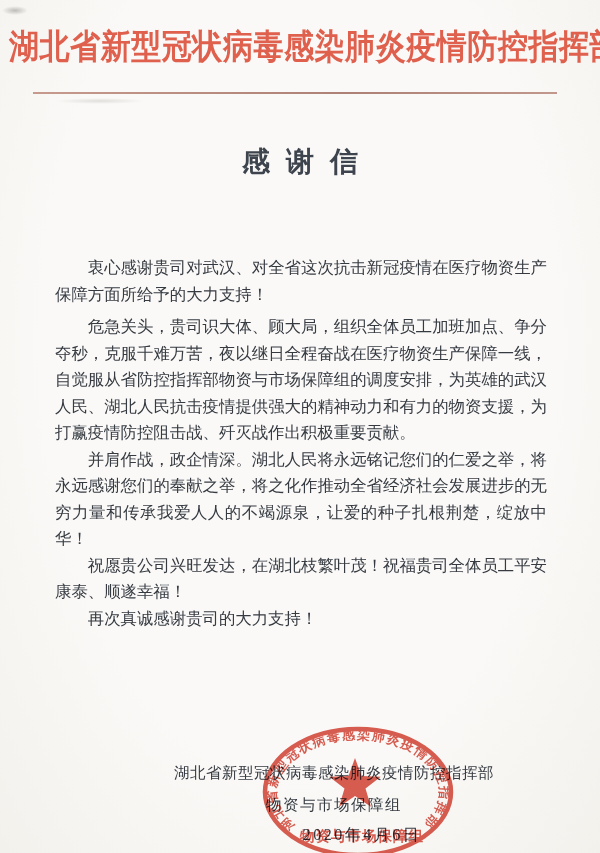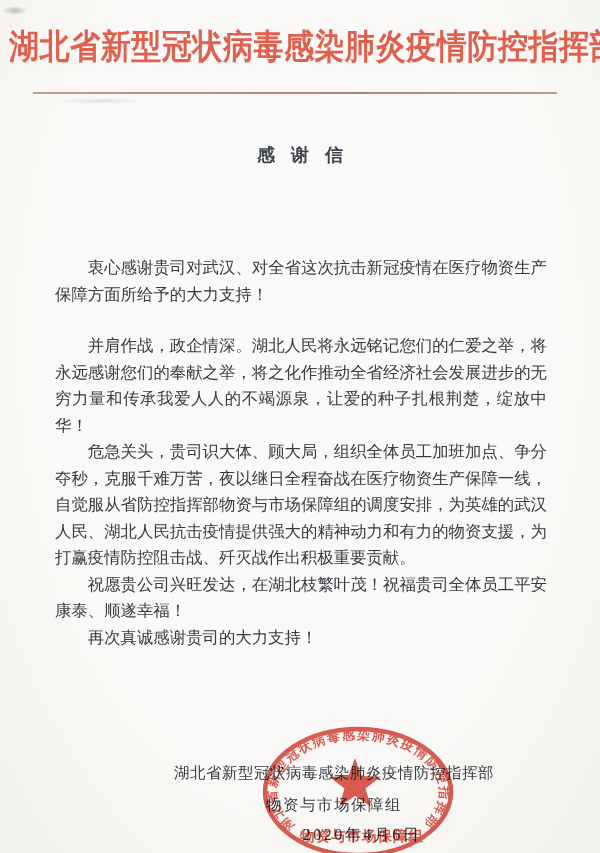--- a/index.html
+++ b/index.html
@@ -25,35 +25,35 @@
     color:#e0604e; letter-spacing:0.5px;
     transform:scale(0.97,1.1); transform-origin:center top;
     white-space:nowrap;
   }
   .rule {
     position:absolute; top:92px; left:33px; width:524px; height:2px;
     background:linear-gradient(to right,#c79a8e,#ad8175 60%,#c2988c);
   }
   .letter-title {
     position:absolute; top:143px; left:0; width:100%;
-    text-align:center; font-size:18px; font-weight:600;
+    text-align:center; font-size:28px; font-weight:600;
     color:#3d444d; letter-spacing:16px; padding-left:16px; box-sizing:border-box;
     font-family:"Liberation Sans","DejaVu Sans",sans-serif;
   }
   .salutation {
     position:absolute; top:219px; left:55px;
     font-size:17.5px; letter-spacing:0.5px;
   }
   .body-text {
     position:absolute; top:255px; left:55px; width:492px;
     font-size:16.4px; line-height:26.5px; text-align:justify;
     text-justify:inter-ideograph;
   }
   .body-text p { margin:0; text-indent:2em; }
-  .body-text p.after-gap { margin-bottom:25px; }
+  .body-text p.after-gap { margin-bottom:6px; }
   .signature {
     position:absolute; top:762px; left:34px; width:600px;
     text-align:center; line-height:21px;
   }
   .sig-org1 { font-size:15.5px; letter-spacing:0.5px; margin-bottom:11px; }
   .sig-org2 { font-size:15.5px; letter-spacing:1.5px; margin-bottom:9px; }
   .sig-date { font-size:16px; letter-spacing:2.5px; padding-left:56px; }
   .seal {
     position:absolute; left:260px; top:722px; width:196px; height:140px;
     mix-blend-mode:multiply; opacity:0.82;
@@ -78,22 +78,22 @@
 
   <div class="header-title">湖北省新型冠状病毒感染肺炎疫情防控指挥部</div>
 
   <div class="rule"></div>
 
   <div class="letter-title">感谢信</div>
 
 
   <div class="body-text">
     <p class="after-gap">衷心感谢贵司对武汉、对全省这次抗击新冠疫情在医疗物资生产保障方面所给予的大力支持！</p>
+    <p>危急关头，贵司识大体、顾大局，组织全体员工加班加点、争分夺秒，克服千难万苦，夜以继日全程奋战在医疗物资生产保障一线，自觉服从省防控指挥部物资与市场保障组的调度安排，为英雄的武汉人民、湖北人民抗击疫情提供强大的精神动力和有力的物资支援，为打赢疫情防控阻击战、歼灭战作出积极重要贡献。</p>
     <p>并肩作战，政企情深。湖北人民将永远铭记您们的仁爱之举，将永远感谢您们的奉献之举，将之化作推动全省经济社会发展进步的无穷力量和传承我爱人人的不竭源泉，让爱的种子扎根荆楚，绽放中华！</p>
-    <p>危急关头，贵司识大体、顾大局，组织全体员工加班加点、争分夺秒，克服千难万苦，夜以继日全程奋战在医疗物资生产保障一线，自觉服从省防控指挥部物资与市场保障组的调度安排，为英雄的武汉人民、湖北人民抗击疫情提供强大的精神动力和有力的物资支援，为打赢疫情防控阻击战、歼灭战作出积极重要贡献。</p>
     <p>祝愿贵公司兴旺发达，在湖北枝繁叶茂！祝福贵司全体员工平安康泰、顺遂幸福！</p>
     <p>再次真诚感谢贵司的大力支持！</p>
   </div>
 
   <div class="signature">
     <div class="sig-org1">湖北省新型冠状病毒感染肺炎疫情防控指挥部</div>
     <div class="sig-org2">物资与市场保障组</div>
     <div class="sig-date">2020年4月6日</div>
   </div>
 

